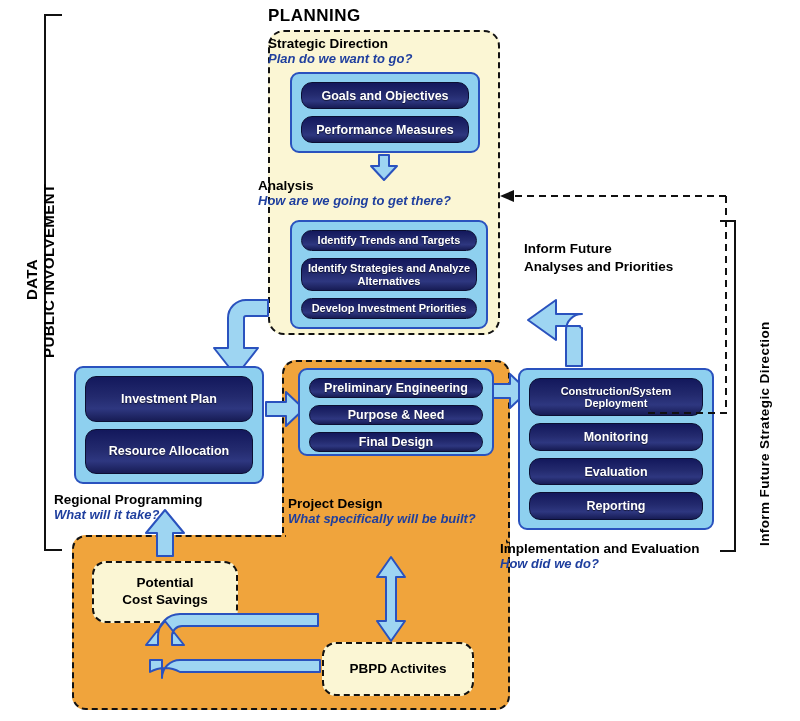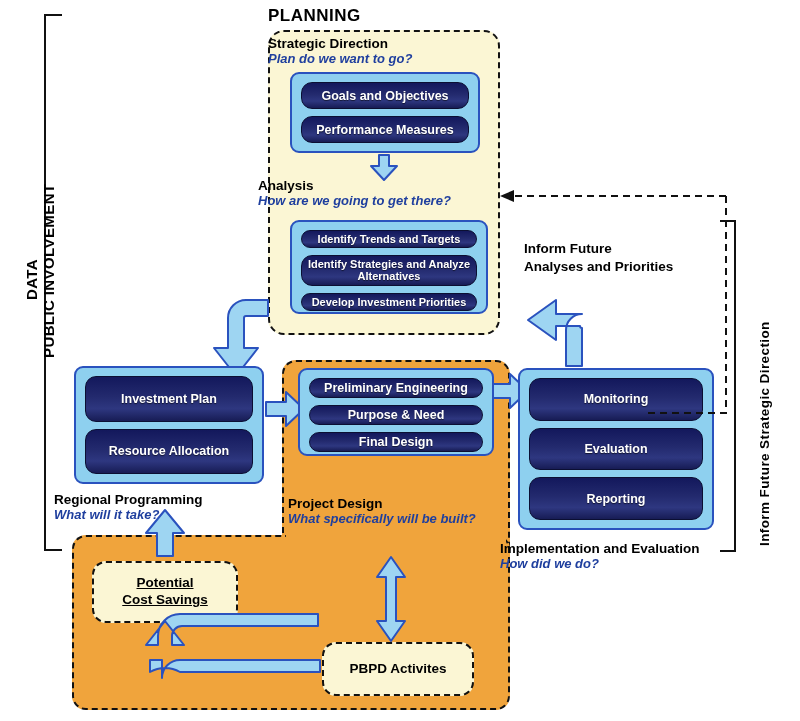--- a/index.html
+++ b/index.html
@@ -30,21 +30,21 @@
     left:286px;top:533px;width:220px;height:20px;background:#f0a43c;z-index:3;
   }
 
   
   .bluebox{
     background:#8ed0ef;border:2px solid #2a52be;border-radius:9px;
     box-sizing:border-box;z-index:5;padding:8px 9px;
     display:flex;flex-direction:column;gap:7px;
   }
   .bb-strategic{left:290px;top:72px;width:190px;height:81px;}
-  .bb-analysis {left:290px;top:220px;width:198px;height:94px;}
+  .bb-analysis {left:290px;top:220px;width:198px;height:109px;}
   .bb-regional {left:74px;top:366px;width:190px;height:118px;}
   .bb-design   {left:298px;top:368px;width:196px;height:88px;}
   .bb-implement{left:518px;top:368px;width:196px;height:162px;}
 
   
   .pill{
     flex:1 1 auto;border-radius:11px;border:1.6px solid #0b0f33;
     background:linear-gradient(180deg,#13185c 0%,#232a6e 45%,#2e3780 72%,#171c55 100%);
     color:#fff;font-weight:bold;font-size:12.5px;
     display:flex;align-items:center;justify-content:center;text-align:center;
@@ -67,21 +67,21 @@
   .cap-design   {left:288px;top:496px;width:216px;}
   .cap-implement{left:500px;top:541px;width:232px;}
 
   
   .ynode{
     background:#fbf6d4;border:2.5px dashed #111;border-radius:14px;
     box-sizing:border-box;z-index:6;
     display:flex;align-items:center;justify-content:center;text-align:center;
     font-weight:bold;font-size:13.5px;color:#000;line-height:1.25;
   }
-  .n-cost{left:92px;top:561px;width:146px;height:62px;text-decoration:underline;}
+  .n-cost{left:92px;top:561px;width:146px;height:62px;}
   .n-pbpd{left:322px;top:642px;width:152px;height:54px;}
 
   
   .lbracket{
     left:44px;top:14px;width:18px;height:537px;
     border-left:2.5px solid #111;border-top:2.5px solid #111;border-bottom:2.5px solid #111;
     box-sizing:border-box;z-index:4;
   }
   .vlabel{
     z-index:8;transform:rotate(-90deg);transform-origin:left top;
@@ -188,20 +188,21 @@
     <div class="pill">Preliminary Engineering</div>
     <div class="pill">Purpose &amp; Need</div>
     <div class="pill">Final Design</div>
   </div>
   <div class="abs cap cap-design">
     <div class="t1">Project Design</div>
     <div class="t2">What specifically will be built?</div>
   </div>
 
   <div class="abs bluebox bb-implement">
+    <div class="pill small">Construction/System Deployment</div>
     <div class="pill">Monitoring</div>
     <div class="pill">Evaluation</div>
     <div class="pill">Reporting</div>
   </div>
   <div class="abs cap cap-implement">
     <div class="t1">Implementation and Evaluation</div>
     <div class="t2">How did we do?</div>
   </div>
 
   <div class="abs textblk t-informfut">

